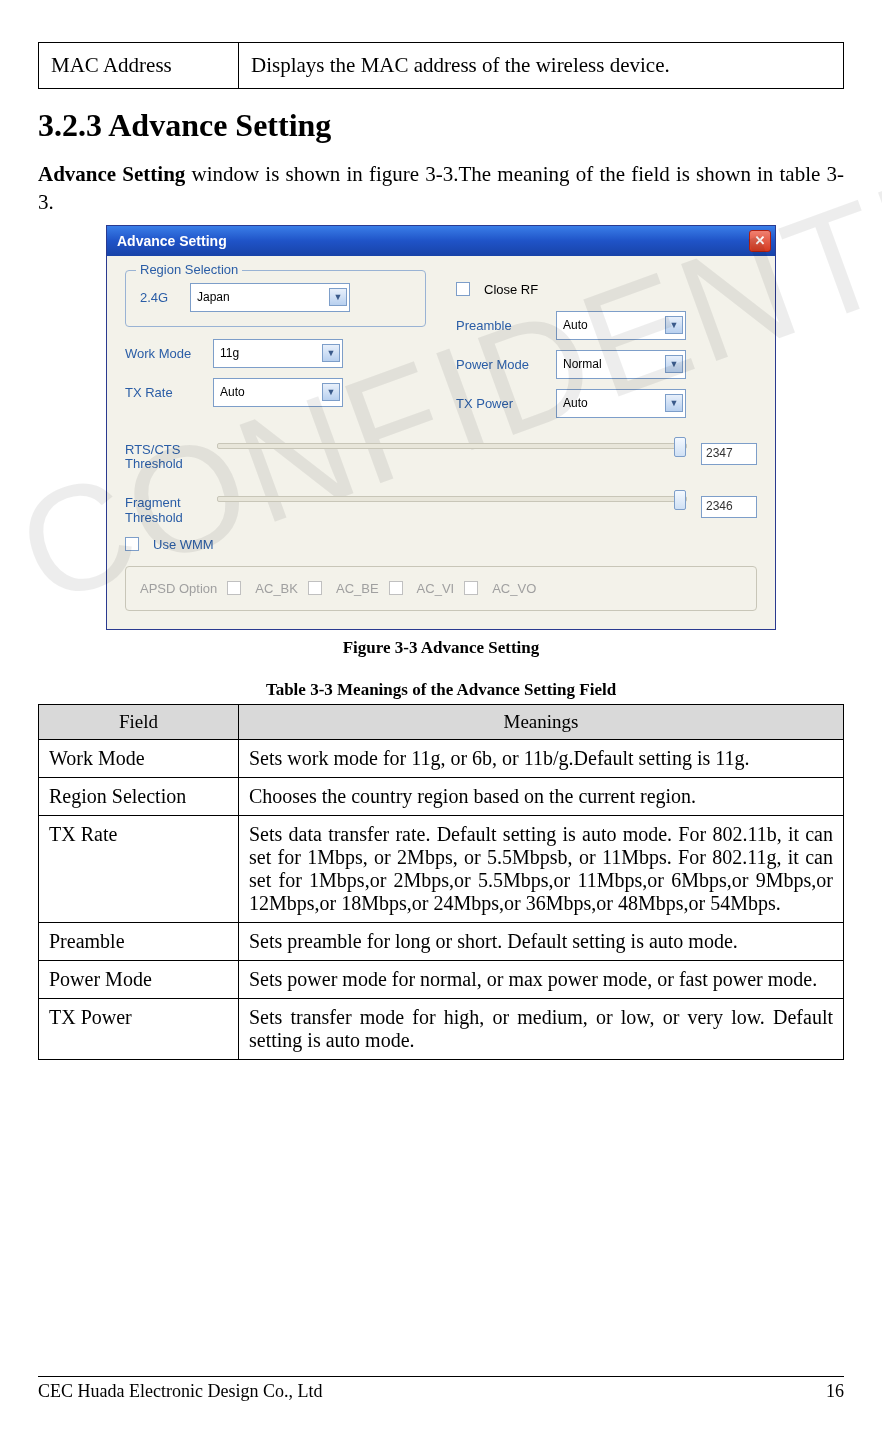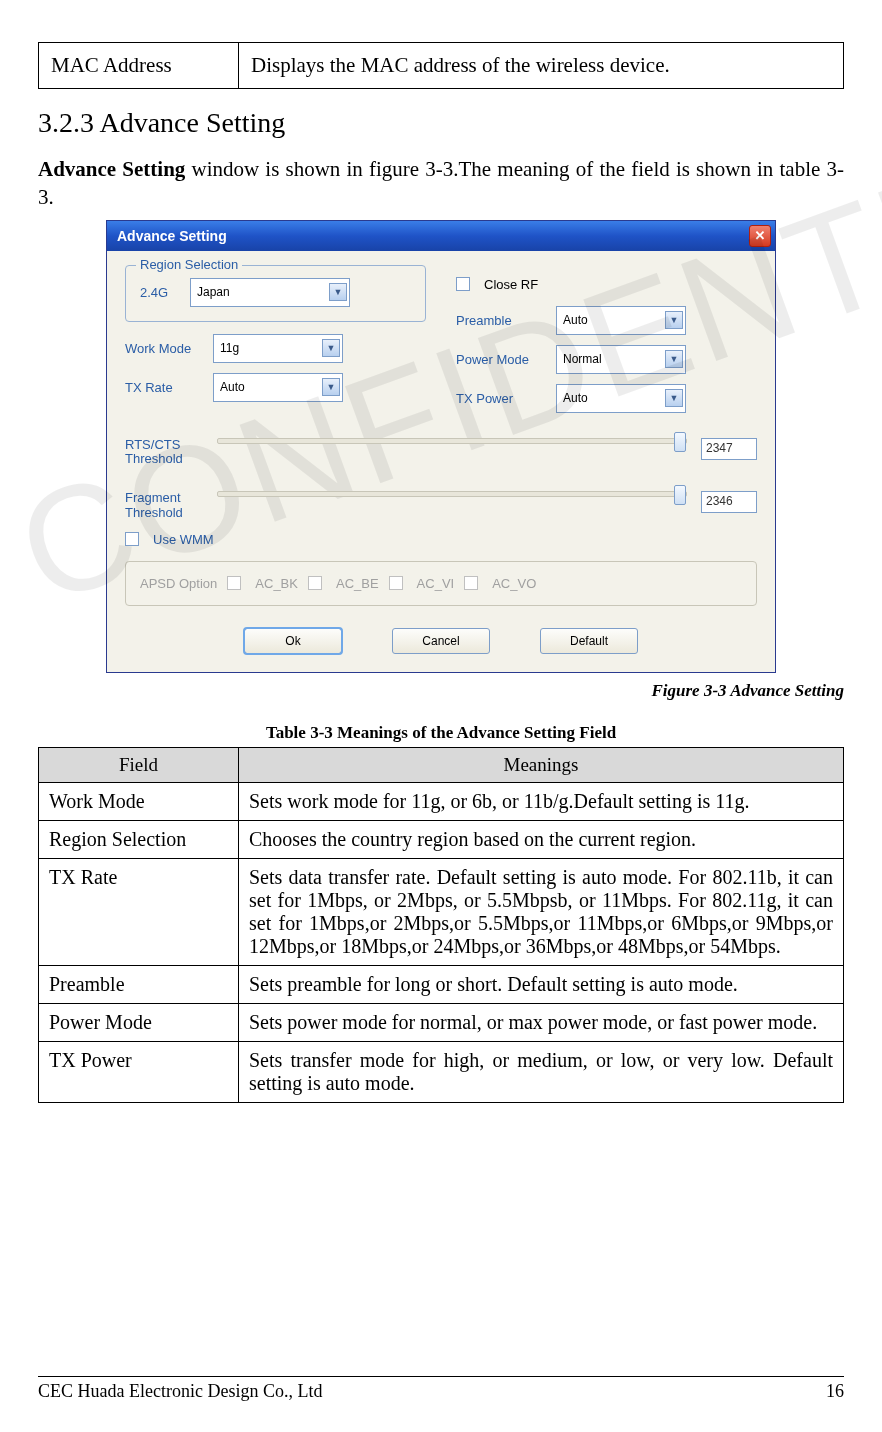--- a/index.html
+++ b/index.html
@@ -35,22 +35,22 @@
   border: 1.5px solid #000;
   margin-bottom: 18px;
 }
 .small-table td {
   border: 1.5px solid #000;
   padding: 10px 12px;
   font-size: 21px;
 }
 .small-table td:first-child { width: 200px; }
 h2.section {
-  font-size: 28px;
-  font-weight: normal;
+  font-size: 32px;
+  font-weight: bold;
   margin: 12px 0 16px 0;
 }
 p.body {
   font-size: 21px;
   line-height: 1.35;
   text-align: justify;
   margin-bottom: 8px;
 }
 p.body strong { font-weight: bold; }
 
@@ -191,25 +191,24 @@
   align-items: center;
   justify-content: center;
   font-size: 12px;
   color: #000;
 }
 .winbtn.focused {
   outline: 2px solid #6fa8e8;
   outline-offset: -1px;
 }
 .fig-caption {
-  text-align: right;
+  text-align: center;
   font-weight: bold;
   font-size: 17px;
   margin: 6px 0 22px 0;
-  font-style: italic;
 }
 .tbl-caption {
   text-align: center;
   font-weight: bold;
   font-size: 17px;
   margin: 0 0 4px 0;
 }
 table.meanings {
   width: 100%;
   border-collapse: collapse;
@@ -364,25 +363,20 @@
               <span class="cbox" style="border-color:#c0c0c0"></span>
               <span>AC_VI</span>
             </span>
           <span class="row">
               <span class="cbox" style="border-color:#c0c0c0"></span>
               <span>AC_VO</span>
             </span>
         </div>
       </div>
 
-      <div class="btnrow">
-        <div class="winbtn focused">Ok</div>
-        <div class="winbtn">Cancel</div>
-        <div class="winbtn">Default</div>
-      </div>
     </div>
   </div>
 
   <div class="fig-caption">Figure 3-3 Advance Setting</div>
 
   <div class="tbl-caption">Table 3-3 Meanings of the Advance Setting Field</div>
 
   <table class="meanings">
     <tbody>
         <tr>

